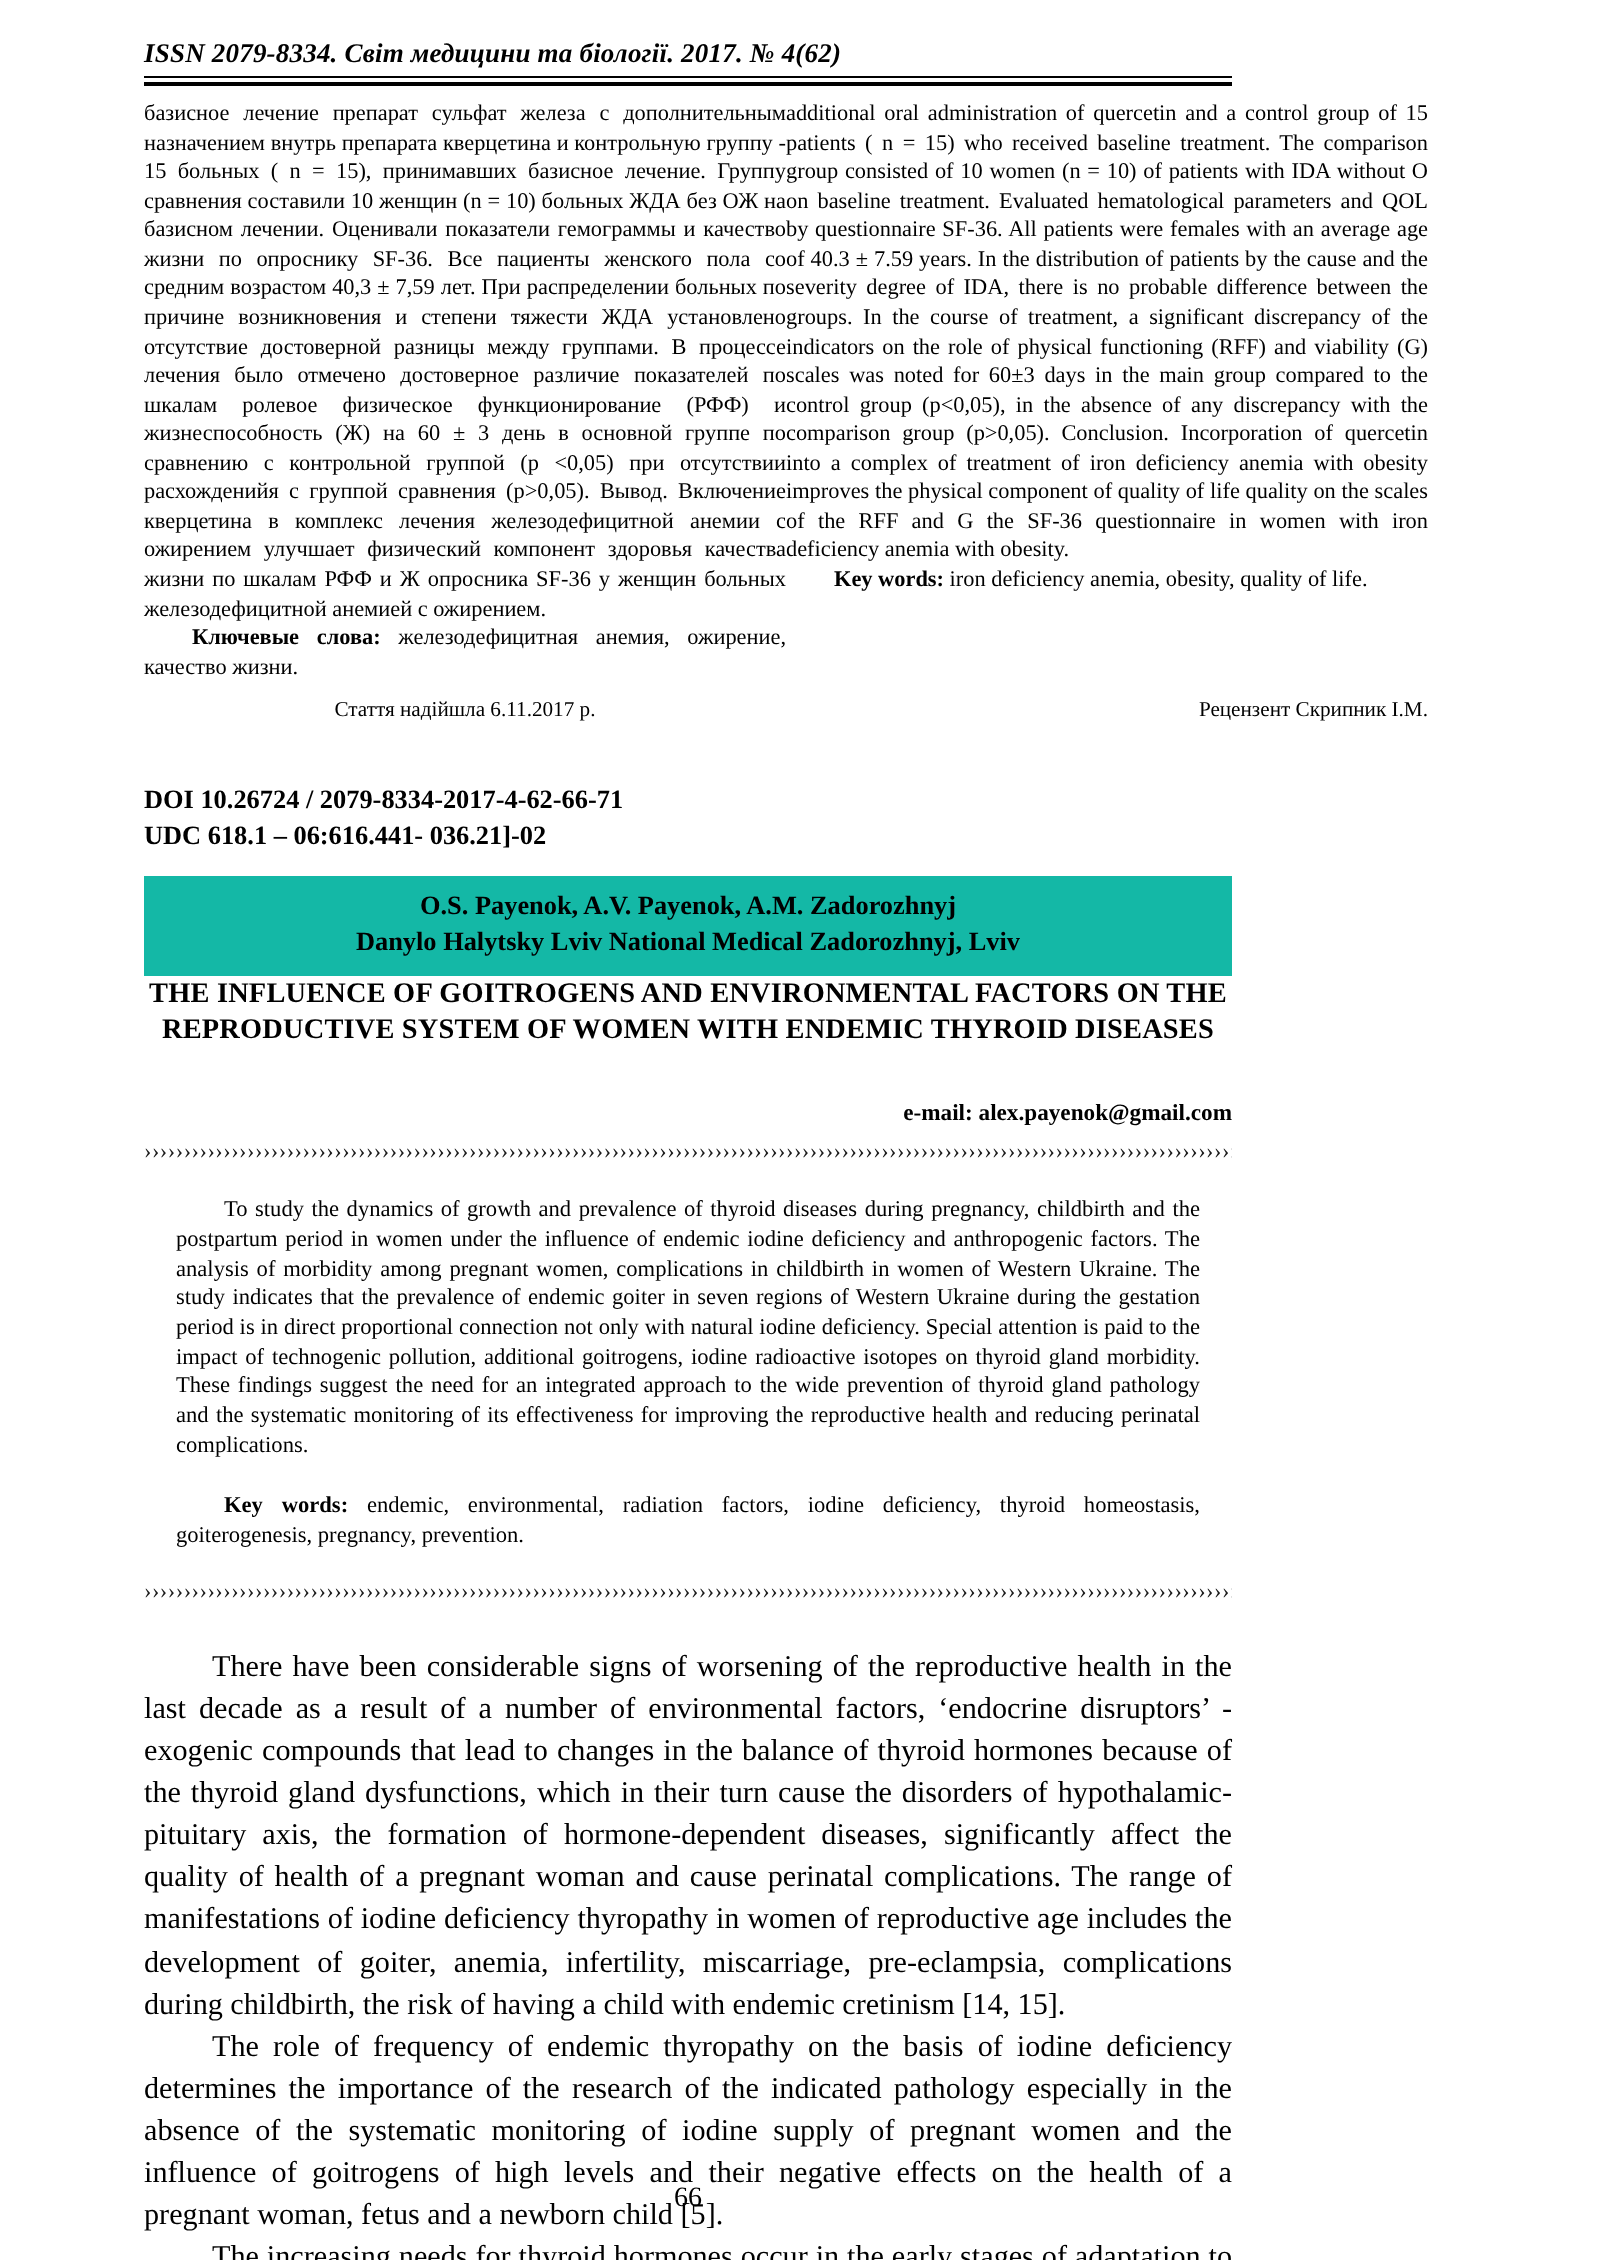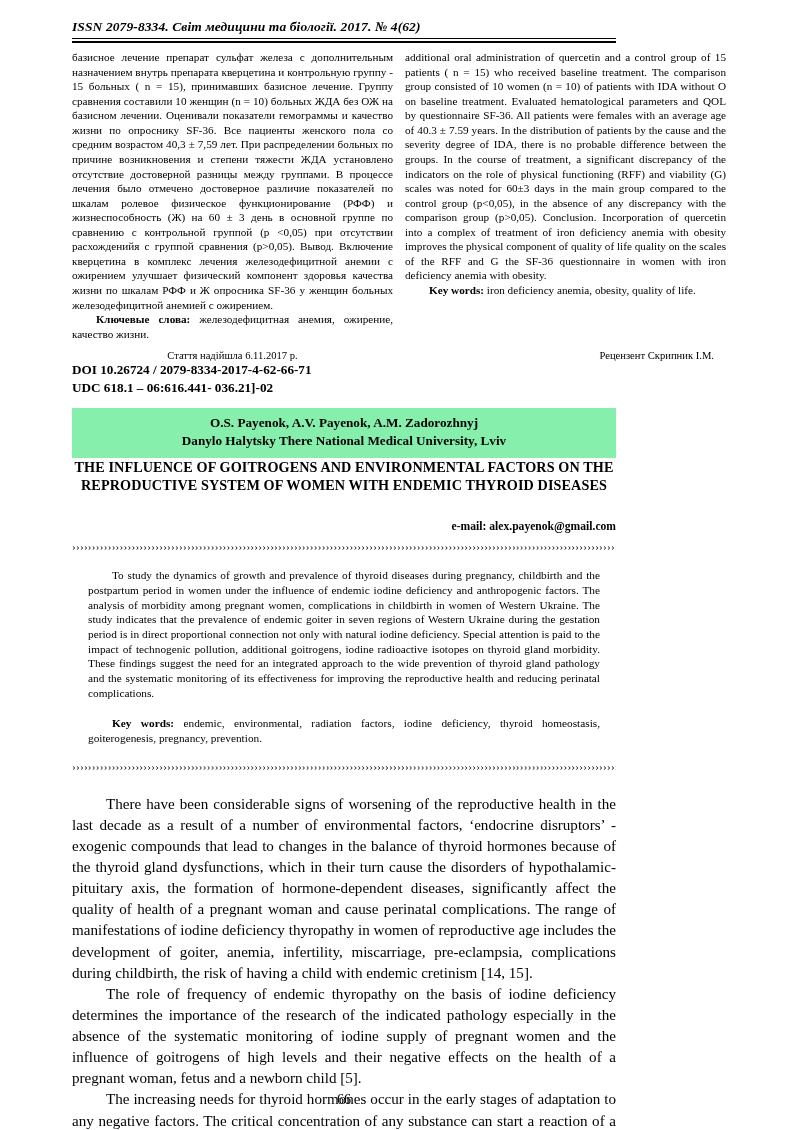--- a/index.html
+++ b/index.html
@@ -34,21 +34,21 @@
   .rule-double {
     border-top: 1px solid #000;
     border-bottom: 2px solid #000;
     height: 2px;
     margin-bottom: 7px;
   }
 
   
   .cols {
     display: flex;
-    gap: 12px;
+    gap: 0;
   }
   .col {
     width: 321px;
     flex: 0 0 321px;
   }
   .abs {
     font-size: 11.2px;
     line-height: 1.30;
     text-align: justify;
     text-justify: inter-word;
@@ -70,20 +70,21 @@
     text-align: center;
   }
   .meta-right {
     width: 321px;
     flex: 0 0 321px;
     text-align: right;
   }
 
   
   .ids {
+    margin-top: 30px;
     font-weight: bold;
     font-size: 13.2px;
     line-height: 1.32;
   }
 
   
   .banner {
     margin-top: 12px;
     background: #bfbfbf;
     text-align: center;
@@ -183,23 +184,23 @@
   <div class="meta-row">
     <div class="meta-left">Стаття надійшла 6.11.2017 р.</div>
     <div class="meta-right">Рецензент Скрипник І.М.</div>
   </div>
 
   <div class="ids">
     <div>DOI 10.26724 / 2079-8334-2017-4-62-66-71</div>
     <div>UDC 618.1 – 06:616.441- 036.21]-02</div>
   </div>
 
-  <div class="banner" style="background: #86efac;">
+  <div class="banner" style="background: #14b8a6;">
     <div>O.S. Payenok, A.V. Payenok, A.M. Zadorozhnyj</div>
-    <div>Danylo Halytsky There National Medical University, Lviv</div>
+    <div>Danylo Halytsky Lviv National Medical Zadorozhnyj, Lviv</div>
   </div>
 
   <div class="title">THE INFLUENCE OF GOITROGENS AND ENVIRONMENTAL FACTORS ON THE REPRODUCTIVE SYSTEM OF WOMEN WITH ENDEMIC THYROID DISEASES</div>
 
   <div class="email">e-mail: alex.payenok@gmail.com</div>
 
   <div class="chev chev-top">››››››››››››››››››››››››››››››››››››››››››››››››››››››››››››››››››››››››››››››››››››››››››››››››››››››››››››››››››››››››››››››››››››››››››››››››››››››››››››››››››››››››</div>
 
   <div class="summary">
     <p class="indent">To study the dynamics of growth and prevalence of thyroid diseases during pregnancy, childbirth and the postpartum period in women under the influence of endemic iodine deficiency and anthropogenic factors. The analysis of morbidity among pregnant women, complications in childbirth in women of Western Ukraine. The study indicates that the prevalence of endemic goiter in seven regions of Western Ukraine during the gestation period is in direct proportional connection not only with natural iodine deficiency. Special attention is paid to the impact of technogenic pollution, additional goitrogens, iodine radioactive isotopes on thyroid gland morbidity. These findings suggest the need for an integrated approach to the wide prevention of thyroid gland pathology and the systematic monitoring of its effectiveness for improving the reproductive health and reducing perinatal complications.</p>

